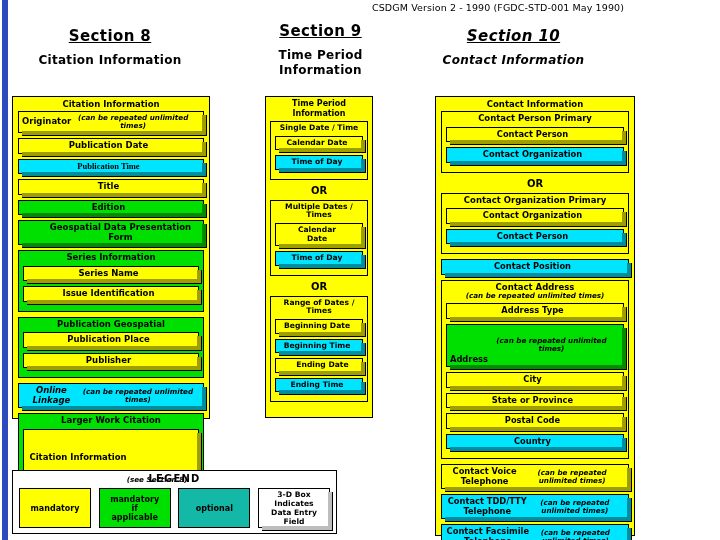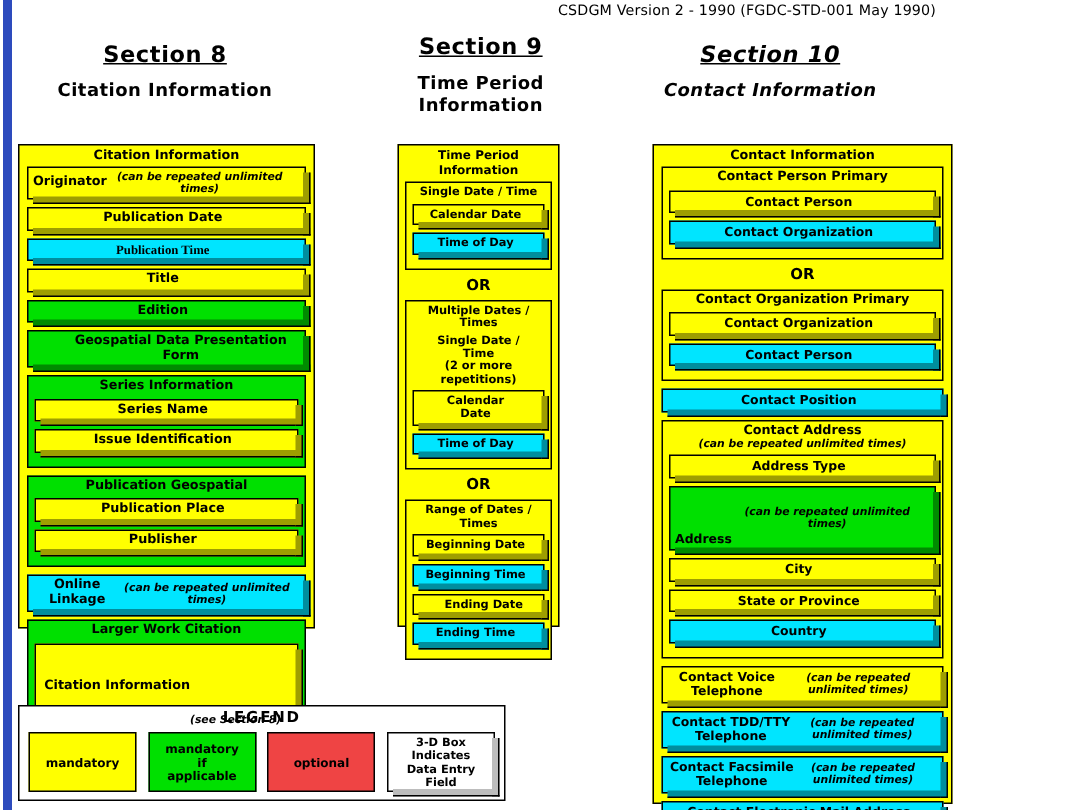--- a/index.html
+++ b/index.html
@@ -111,21 +111,21 @@
     color:#000;line-height:12px;padding-top:2px;
   }
   .legend-row{display:flex;justify-content:space-between;padding:3px 6px 0;gap:5px;}
   .sw{
     width:72px;height:40px;border:1.2px solid #000;box-sizing:border-box;
     display:flex;align-items:center;justify-content:center;text-align:center;
     font-size:8px;font-weight:bold;color:#000;line-height:9px;
   }
   .sw.m{background:#ffff00;}
   .sw.ma{background:#00e000;}
-  .sw.o{background:#ef4444;}
+  .sw.o{background:#14b8a6;}
   .sw.note{background:#fff;position:relative;font-size:7.6px;line-height:9px;}
   .sw.note::after{
     content:"";position:absolute;right:-4px;top:3px;bottom:-4px;width:4px;
     background:#bdbdbd;border-right:1.2px solid #000;border-bottom:1.2px solid #000;
   }
   .sw.note::before{
     content:"";position:absolute;left:3px;right:-4px;bottom:-4px;height:4px;
     background:#bdbdbd;border-bottom:1.2px solid #000;
   }
 </style>
@@ -186,21 +186,21 @@
         <div class="grp ma">
           <div class="grp-title" style="white-space: pre-line;">Publication Geospatial</div>
           <div class="box m">
             <div style="white-space: pre-line;">Publication Place</div>
           </div>
           <div class="box m">
             <div style="white-space: pre-line;">Publisher</div>
           </div>
         </div>
         <div class="box o">
-          <div style="white-space: pre-line;">Online Linkage</div>
+          <div style="white-space: pre-line; font-style: italic;">Online Linkage</div>
           <div class="sub" style="white-space: pre-line;">(can be repeated unlimited times)</div>
         </div>
         <div class="grp ma">
           <div class="grp-title" style="white-space: pre-line;">Larger Work Citation</div>
           <div class="box m">
             <div style="white-space: pre-line;">Citation Information</div>
             <div class="sub" style="white-space: pre-line; margin-top: 44px;">(see Section 8)</div>
           </div>
         </div>
       </div>
@@ -216,24 +216,20 @@
             <div style="white-space: pre-line;">Calendar Date</div>
           </div>
           <div class="box o">
             <div style="white-space: pre-line;">Time of Day</div>
           </div>
         </div>
         <div class="orlabel">OR</div>
         <div class="grp m">
           <div class="grp-title" style="white-space: pre-line;">Multiple Dates /
 Times</div>
-          <div class="plain" style="white-space: pre-line;">Single Date /
-Time
-(2 or more
-repetitions)</div>
           <div class="box m">
             <div style="white-space: pre-line;">Calendar
 Date</div>
           </div>
           <div class="box o">
             <div style="white-space: pre-line;">Time of Day</div>
           </div>
         </div>
         <div class="orlabel">OR</div>
         <div class="grp m">
@@ -287,20 +283,23 @@
           </div>
           <div class="box ma">
             <div style="white-space: pre-line; margin-top: 28px;">Address</div>
             <div class="sub" style="white-space: pre-line;">(can be repeated unlimited times)</div>
           </div>
           <div class="box m">
             <div style="white-space: pre-line;">City</div>
           </div>
           <div class="box m">
             <div style="white-space: pre-line;">State or Province</div>
+          </div>
+          <div class="box m">
+            <div style="white-space: pre-line;">Postal Code</div>
           </div>
           <div class="box o">
             <div style="white-space: pre-line;">Country</div>
           </div>
         </div>
         <div class="box m">
           <div style="white-space: pre-line;">Contact Voice Telephone</div>
           <div class="sub" style="white-space: pre-line;">(can be repeated unlimited times)</div>
         </div>
         <div class="box o">

